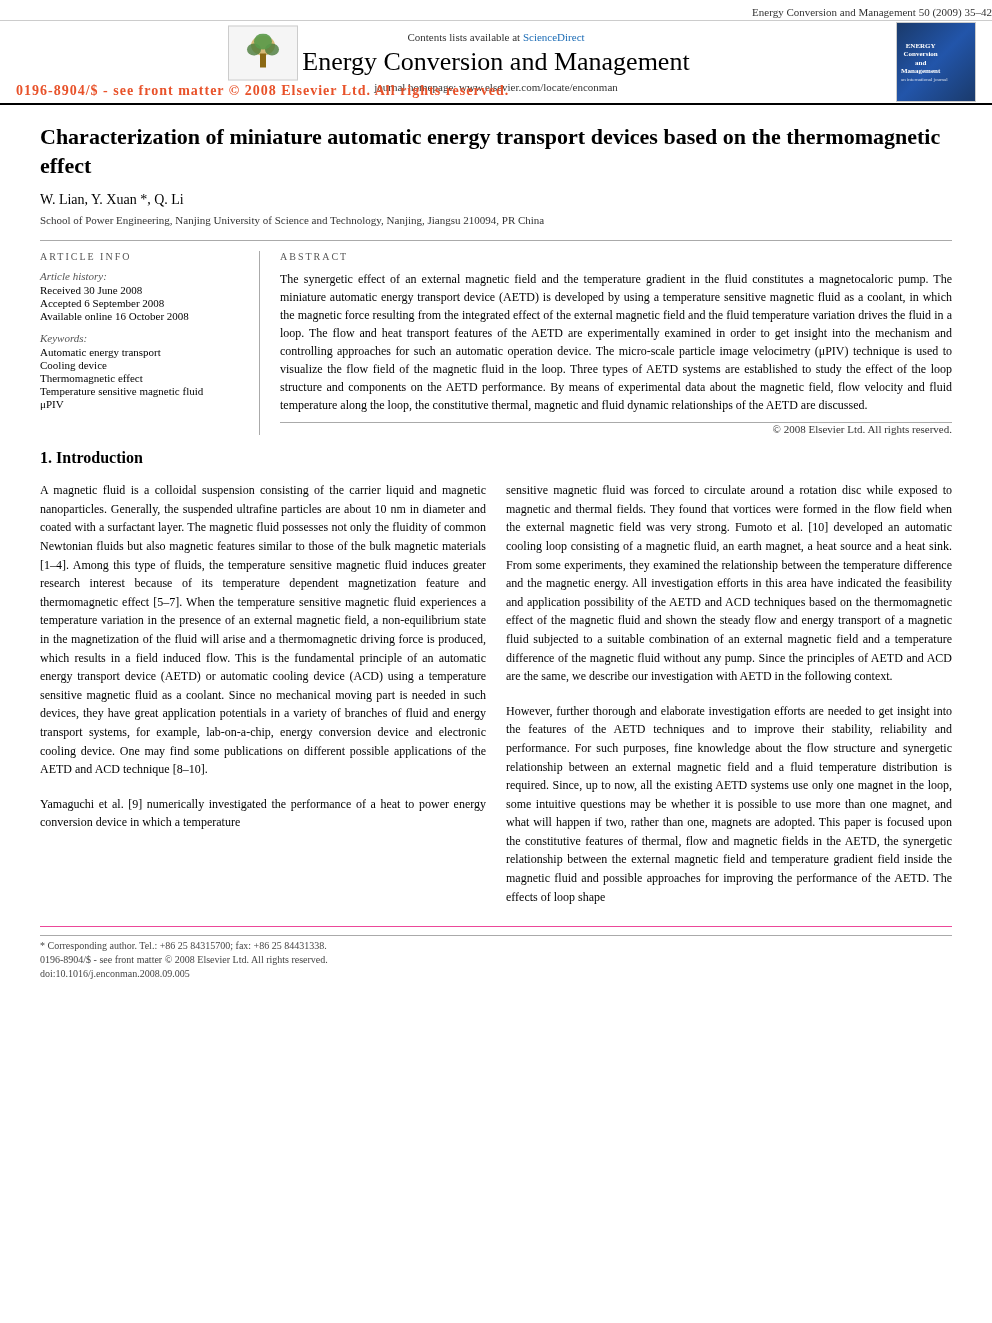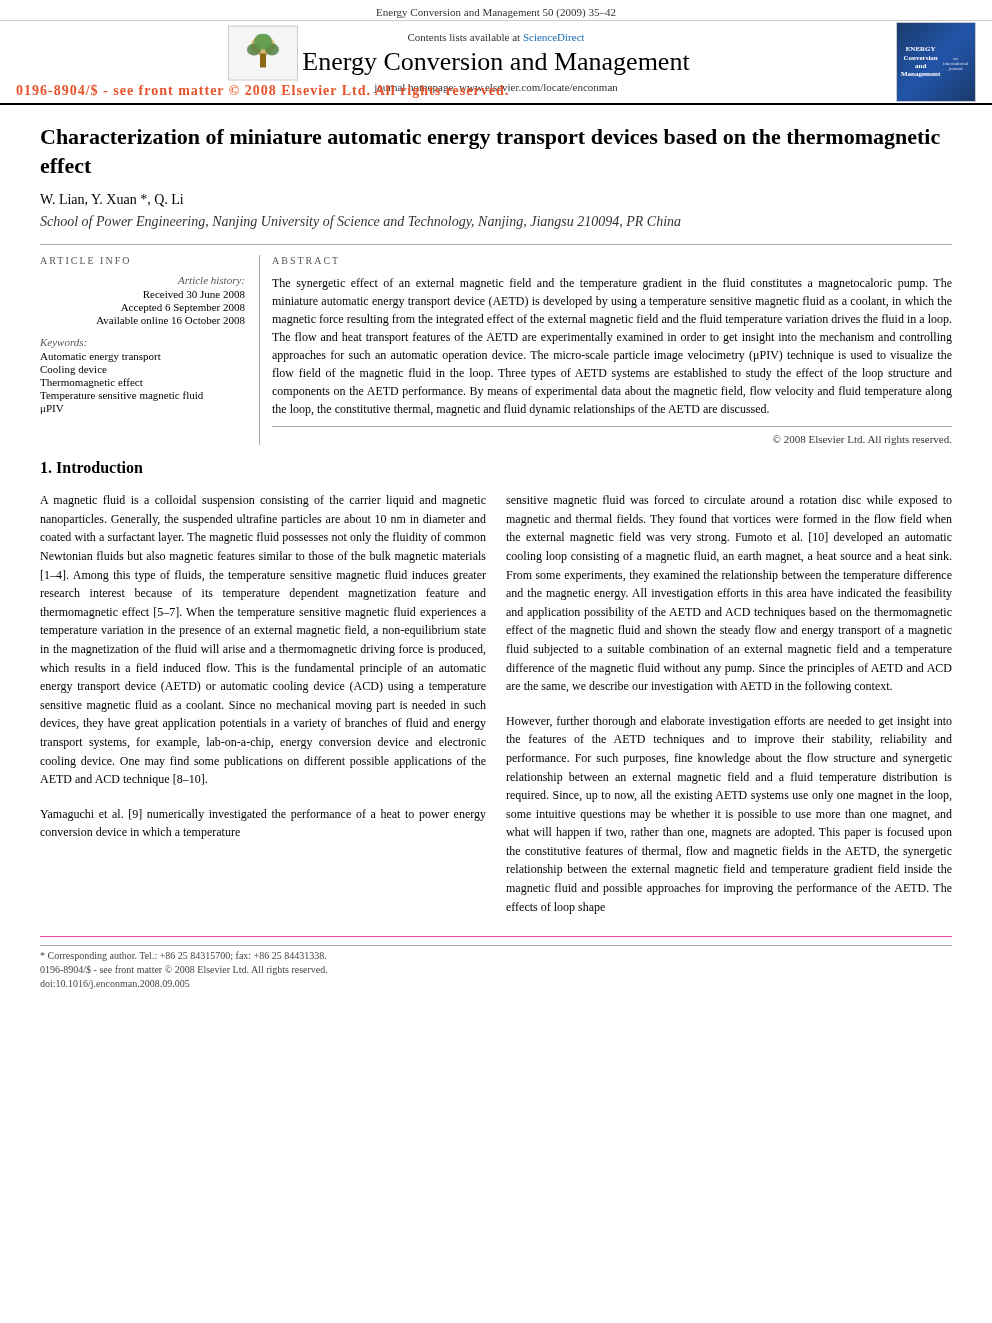--- a/index.html
+++ b/index.html
@@ -7,21 +7,21 @@
       background: #fff;
       font-family: 'Times New Roman', Times, serif;
       font-size: 13px;
       color: #000;
       width: 992px;
       min-height: 1323px;
     }
 
     
     .journal-header {
-      text-align: center;
+      text-align: right;
       padding: 6px 0 2px;
       font-size: 11px;
       color: #333;
       border-bottom: 1px solid #ccc;
     }
 
     
     .banner {
       display: flex;
       align-items: center;
@@ -65,21 +65,22 @@
       color: #e8522a;
       margin-top: 2px;
       letter-spacing: 1px;
     }
     .journal-logo-right {
       width: 80px;
       height: 80px;
       border: 1px solid #ccc;
       background: linear-gradient(135deg, #1a3a6b 0%, #2255aa 50%, #1a3a6b 100%);
       display: flex;
-      align-items: center;
+      flex-direction: column;
+      align-items: flex-start;
       justify-content: center;
       color: #fff;
       font-size: 6px;
       text-align: center;
       padding: 4px;
     }
     .journal-logo-right .logo-title {
       font-size: 7px;
       font-weight: bold;
       line-height: 1.2;
@@ -124,30 +125,29 @@
 
     
     .authors {
       font-size: 14px;
       margin-bottom: 6px;
       color: #000;
     }
 
     
     .affiliation {
-      font-size: 14px;
-      font-style: italic;
+      font-size: 11px;
       color: #333;
       margin-bottom: 14px;
     }
 
     
     .two-col {
       display: flex;
-      gap: 12px;
+      gap: 20px;
       margin-bottom: 14px;
       border-top: 1px solid #aaa;
       padding-top: 10px;
     }
 
     .col-left {
       width: 220px;
       flex-shrink: 0;
       border-right: 1px solid #aaa;
       padding-right: 14px;
@@ -160,21 +160,20 @@
     .section-label {
       font-size: 10px;
       letter-spacing: 2px;
       text-transform: uppercase;
       color: #555;
       margin-bottom: 8px;
     }
 
     .article-info-block {
       margin-bottom: 10px;
-      text-align: right;
     }
     .article-info-block .info-label {
       font-size: 11px;
       font-style: italic;
       margin-bottom: 2px;
       color: #555;
     }
     .article-info-block .info-item {
       font-size: 11px;
       margin-bottom: 1px;
@@ -197,21 +196,20 @@
       color: #000;
       text-align: justify;
     }
 
     .copyright-line {
       font-size: 11px;
       text-align: right;
       color: #333;
       margin-top: 8px;
       border-top: 1px solid #aaa;
-      padding-top: 6px;
     }
 
     
     .body-section {
       margin-top: 14px;
     }
 
     .section-title {
       font-size: 16px;
       font-weight: bold;

